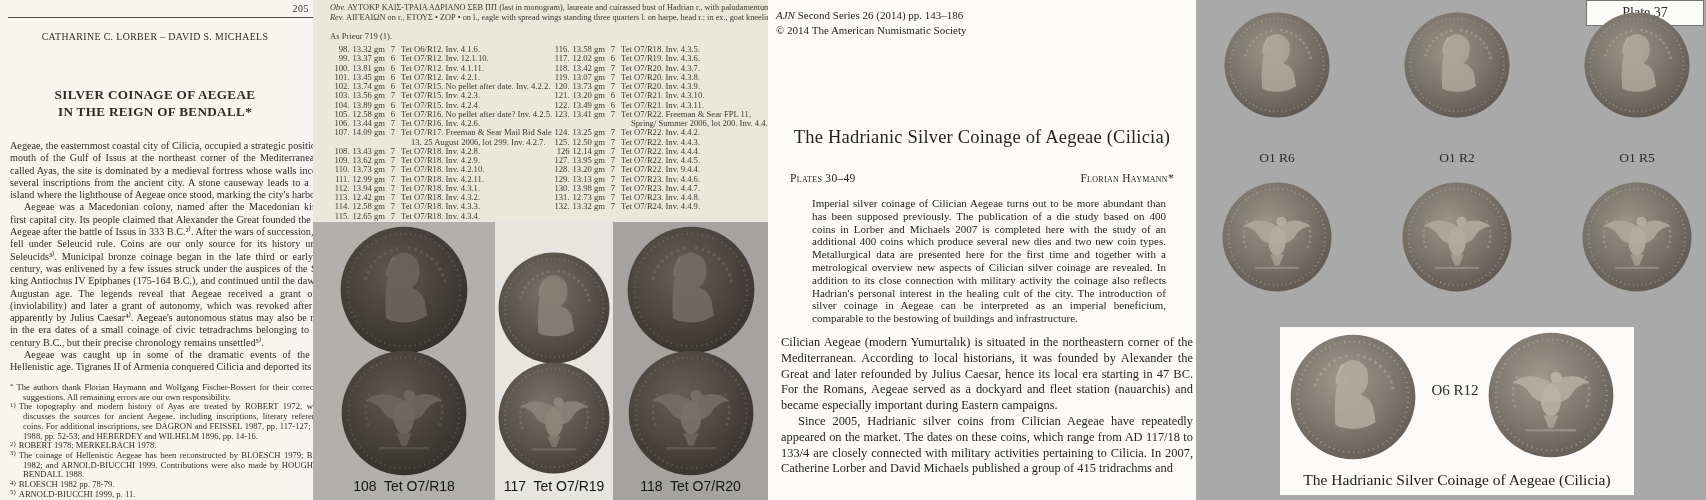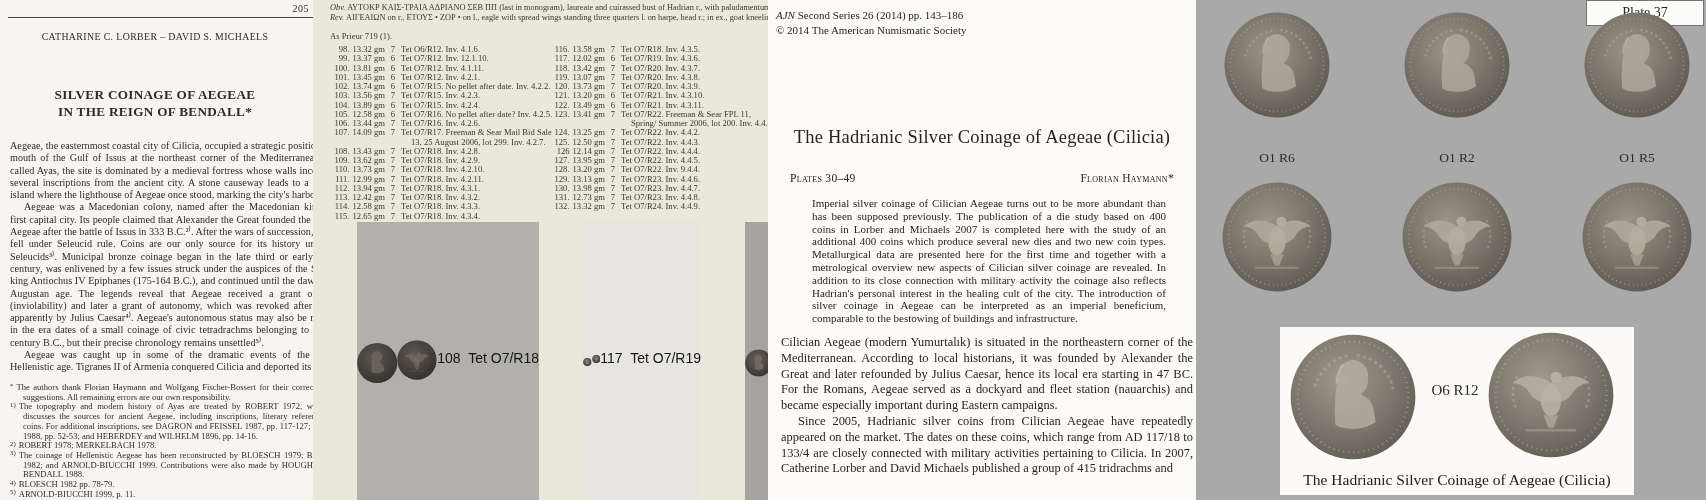--- a/index.html
+++ b/index.html
@@ -28,21 +28,21 @@
   .p2-ref { margin-top:9px; font-size:8.6px; }
   .p2-table { position:absolute; top:45px; left:0; width:455px; display:flex; font-size:8.6px; line-height:9.25px; }
   .ccol-l { margin-left:12px; width:220px; }
   .ccol-r { width:223px; }
   .crow { display:flex; }
   .cn { width:60px; display:flex; justify-content:flex-end; gap:3px; flex:none; }
   .ca { width:16px; text-align:center; flex:none; }
   .cd { white-space:nowrap; }
   .cd2 { padding-left:10px; white-space:nowrap; }
   .p2-photos { position:absolute; top:222px; left:0; width:455px; height:278px; display:flex; }
-  .pcell { display:flex; flex-direction:row; align-items:center; justify-content:flex-end;margin-left:44px; }
+  .pcell { display:flex; flex-direction:column; align-items:center; justify-content:flex-end; }
   .pcell1 { width:182px; background:#b2b0ad; }
   .pcell2 { width:118px; background:#e7e5e0; }
   .pcell3 { width:155px; background:#a5a39f; }
   .photo-label { height:22px; font-family:"Liberation Sans", sans-serif; font-size:14px; color:#151515; white-space:pre; }
   .coin { display:block; }
   .coin svg { width:100%; height:100%; display:block; }
   .pc-a { width:128px; height:128px; margin-bottom:-4px; }
   .pc-b { width:126px; height:126px; margin-bottom:2px; }
   .pc-s { width:112px; height:112px; margin-bottom:-2px; }
   .pc-s2 { width:112px; height:112px; margin-bottom:4px; }

